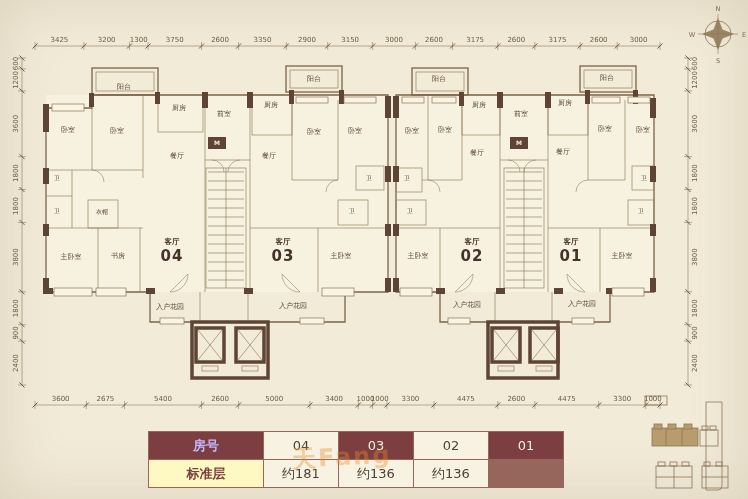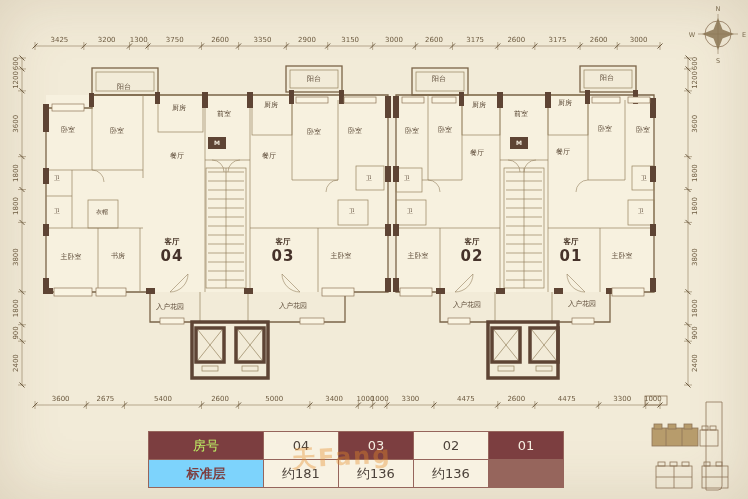--- a/index.html
+++ b/index.html
@@ -23,22 +23,22 @@
   .thick{stroke:#5e4434;stroke-width:3.5;fill:none;}
   .arc{stroke:#96825f;stroke-width:.6;fill:none;}
   .kp{stroke:#8d7458;stroke-width:.8;fill:none;}
   .kpf{stroke:#8d7458;stroke-width:.8;fill:#b79c6c;}
   
   .unit-table{position:absolute;left:148px;top:431px;display:grid;
      grid-template-columns:114px 74px 74px 74px 74px;grid-auto-rows:27px;
      border:1px solid #96655c;background:#96655c;grid-gap:1px;}
   .unit-table div{display:flex;align-items:center;justify-content:center;
      font-size:13px;background:#f8f2e2;color:#4c423a;}
-  .unit-table .hdr{background:#7c3e40;color:#bef264;font-weight:normal;}
-  .unit-table .hdr2{background:#7dd3fc;color:#7c3e40;font-weight:bold;}
+  .unit-table .hdr{background:#7c3e40;color:#c4b5fd;font-weight:bold;}
+  .unit-table .hdr2{background:#fef9c3;color:#7c3e40;font-weight:bold;}
   .unit-table .dark{background:#7c3e40;color:#f6efe2;}
   .watermark{position:absolute;left:292px;top:441px;font-size:24px;font-weight:bold;
      color:rgba(230,140,40,.38);transform:rotate(-3deg);letter-spacing:2px;pointer-events:none;}
 </style>
 </head>
 <body>
 
 <div class="page">
 
 <svg width="748" height="499" viewBox="0 0 748 499">

